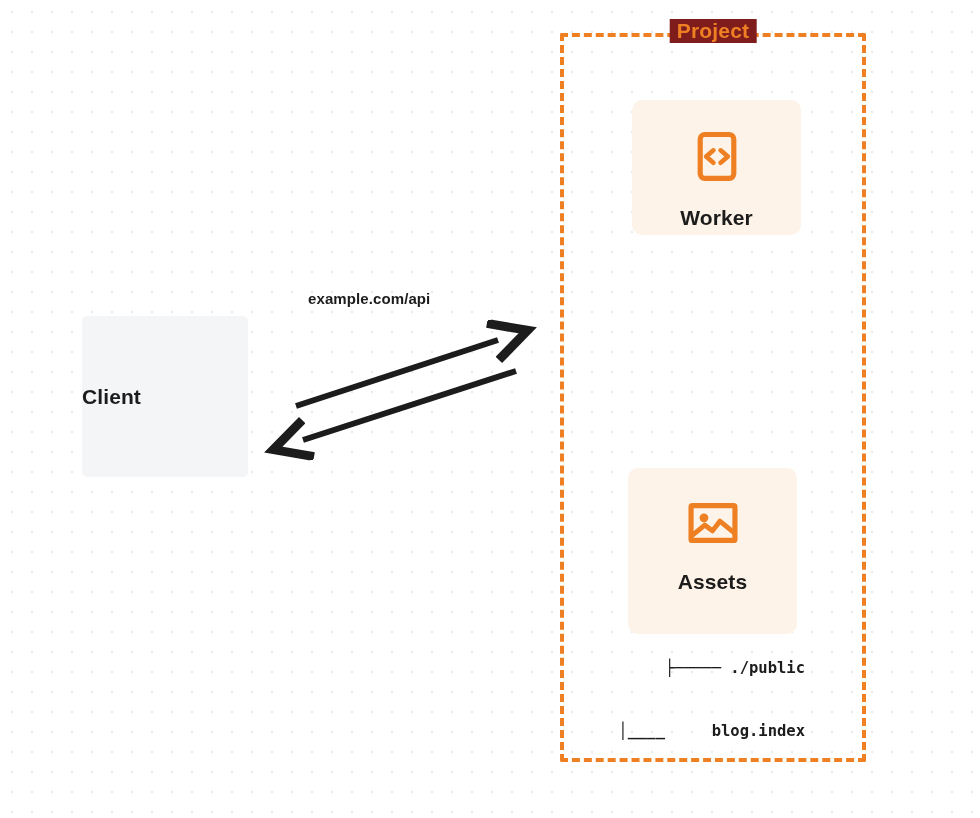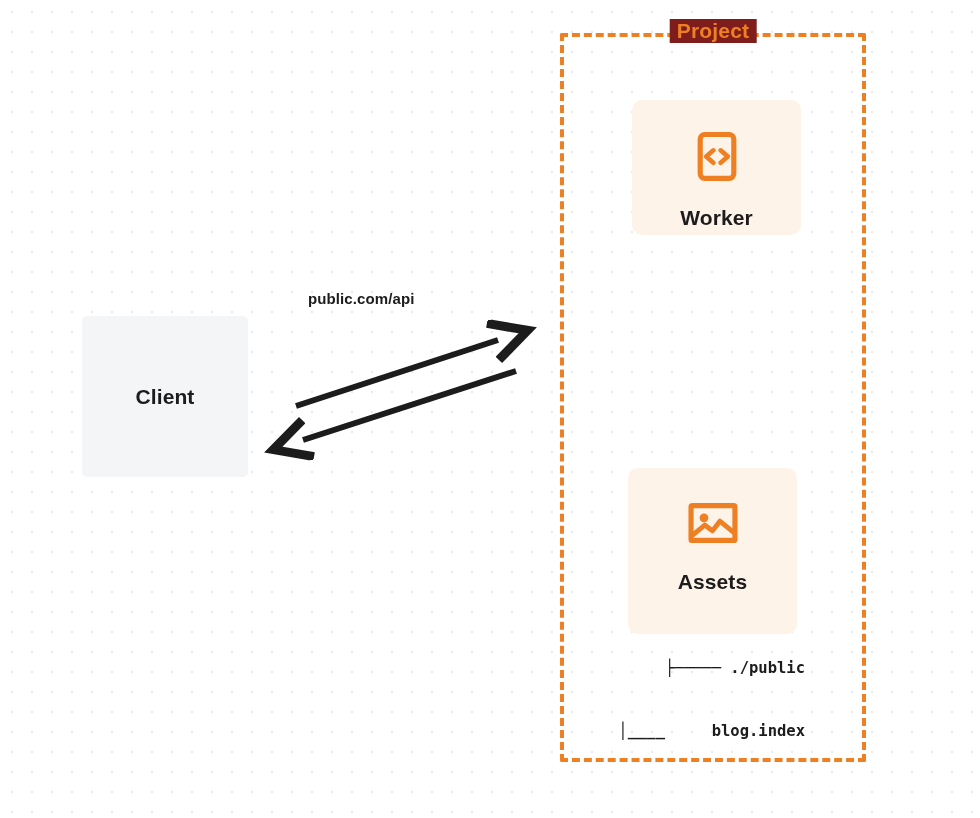--- a/index.html
+++ b/index.html
@@ -30,21 +30,20 @@
   .client-box {
     position: absolute;
     left: 82px;
     top: 316px;
     width: 166px;
     height: 161px;
     background: #f4f5f7;
     border-radius: 5px;
     display: flex;
     align-items: center;
-    justify-content: center;
   }
   .client-label {
     font-size: 21px;
     font-weight: 700;
     color: #1c1c1c;
     letter-spacing: 0.1px;
   }
 
   
   .project-group {
@@ -147,21 +146,21 @@
       <marker id="arrowhead-left" markerWidth="9" markerHeight="9" refX="1.2" refY="3.6" orient="auto" markerUnits="strokeWidth">
         <path d="M0.3,0.4 L6.4,3.6 L0.3,6.8" fill="none" stroke="#1c1c1c" stroke-width="1.5" stroke-linecap="butt" stroke-linejoin="miter"></path>
       </marker>
     </defs>
 
     <line x1="296" y1="406" x2="498" y2="340" stroke="#1c1c1c" stroke-width="6" stroke-linecap="butt" marker-end="url(#arrowhead-right)"></line>
 
     <line x1="516" y1="371" x2="303" y2="440" stroke="#1c1c1c" stroke-width="6" stroke-linecap="butt" marker-end="url(#arrowhead-left)"></line>
   </svg>
 
-  <div class="edge-label">public.com/api</div>
+  <div class="edge-label">example.com/api</div>
 
   <div class="project-group">
     <div class="project-border"></div>
     <div class="project-title">Project</div>
   </div>
 
   <div class="card card-worker">
     <svg class="card-icon" viewBox="0 0 48 48">
       <rect x="11" y="5" width="26" height="34" rx="3.5" ry="3.5" fill="none" stroke="#ee8023" stroke-width="4"></rect>
       <path d="M21.2 17.3 L15.6 22.1 L21.2 26.9" fill="none" stroke="#ee8023" stroke-width="3.6" stroke-linecap="round" stroke-linejoin="round"></path>

